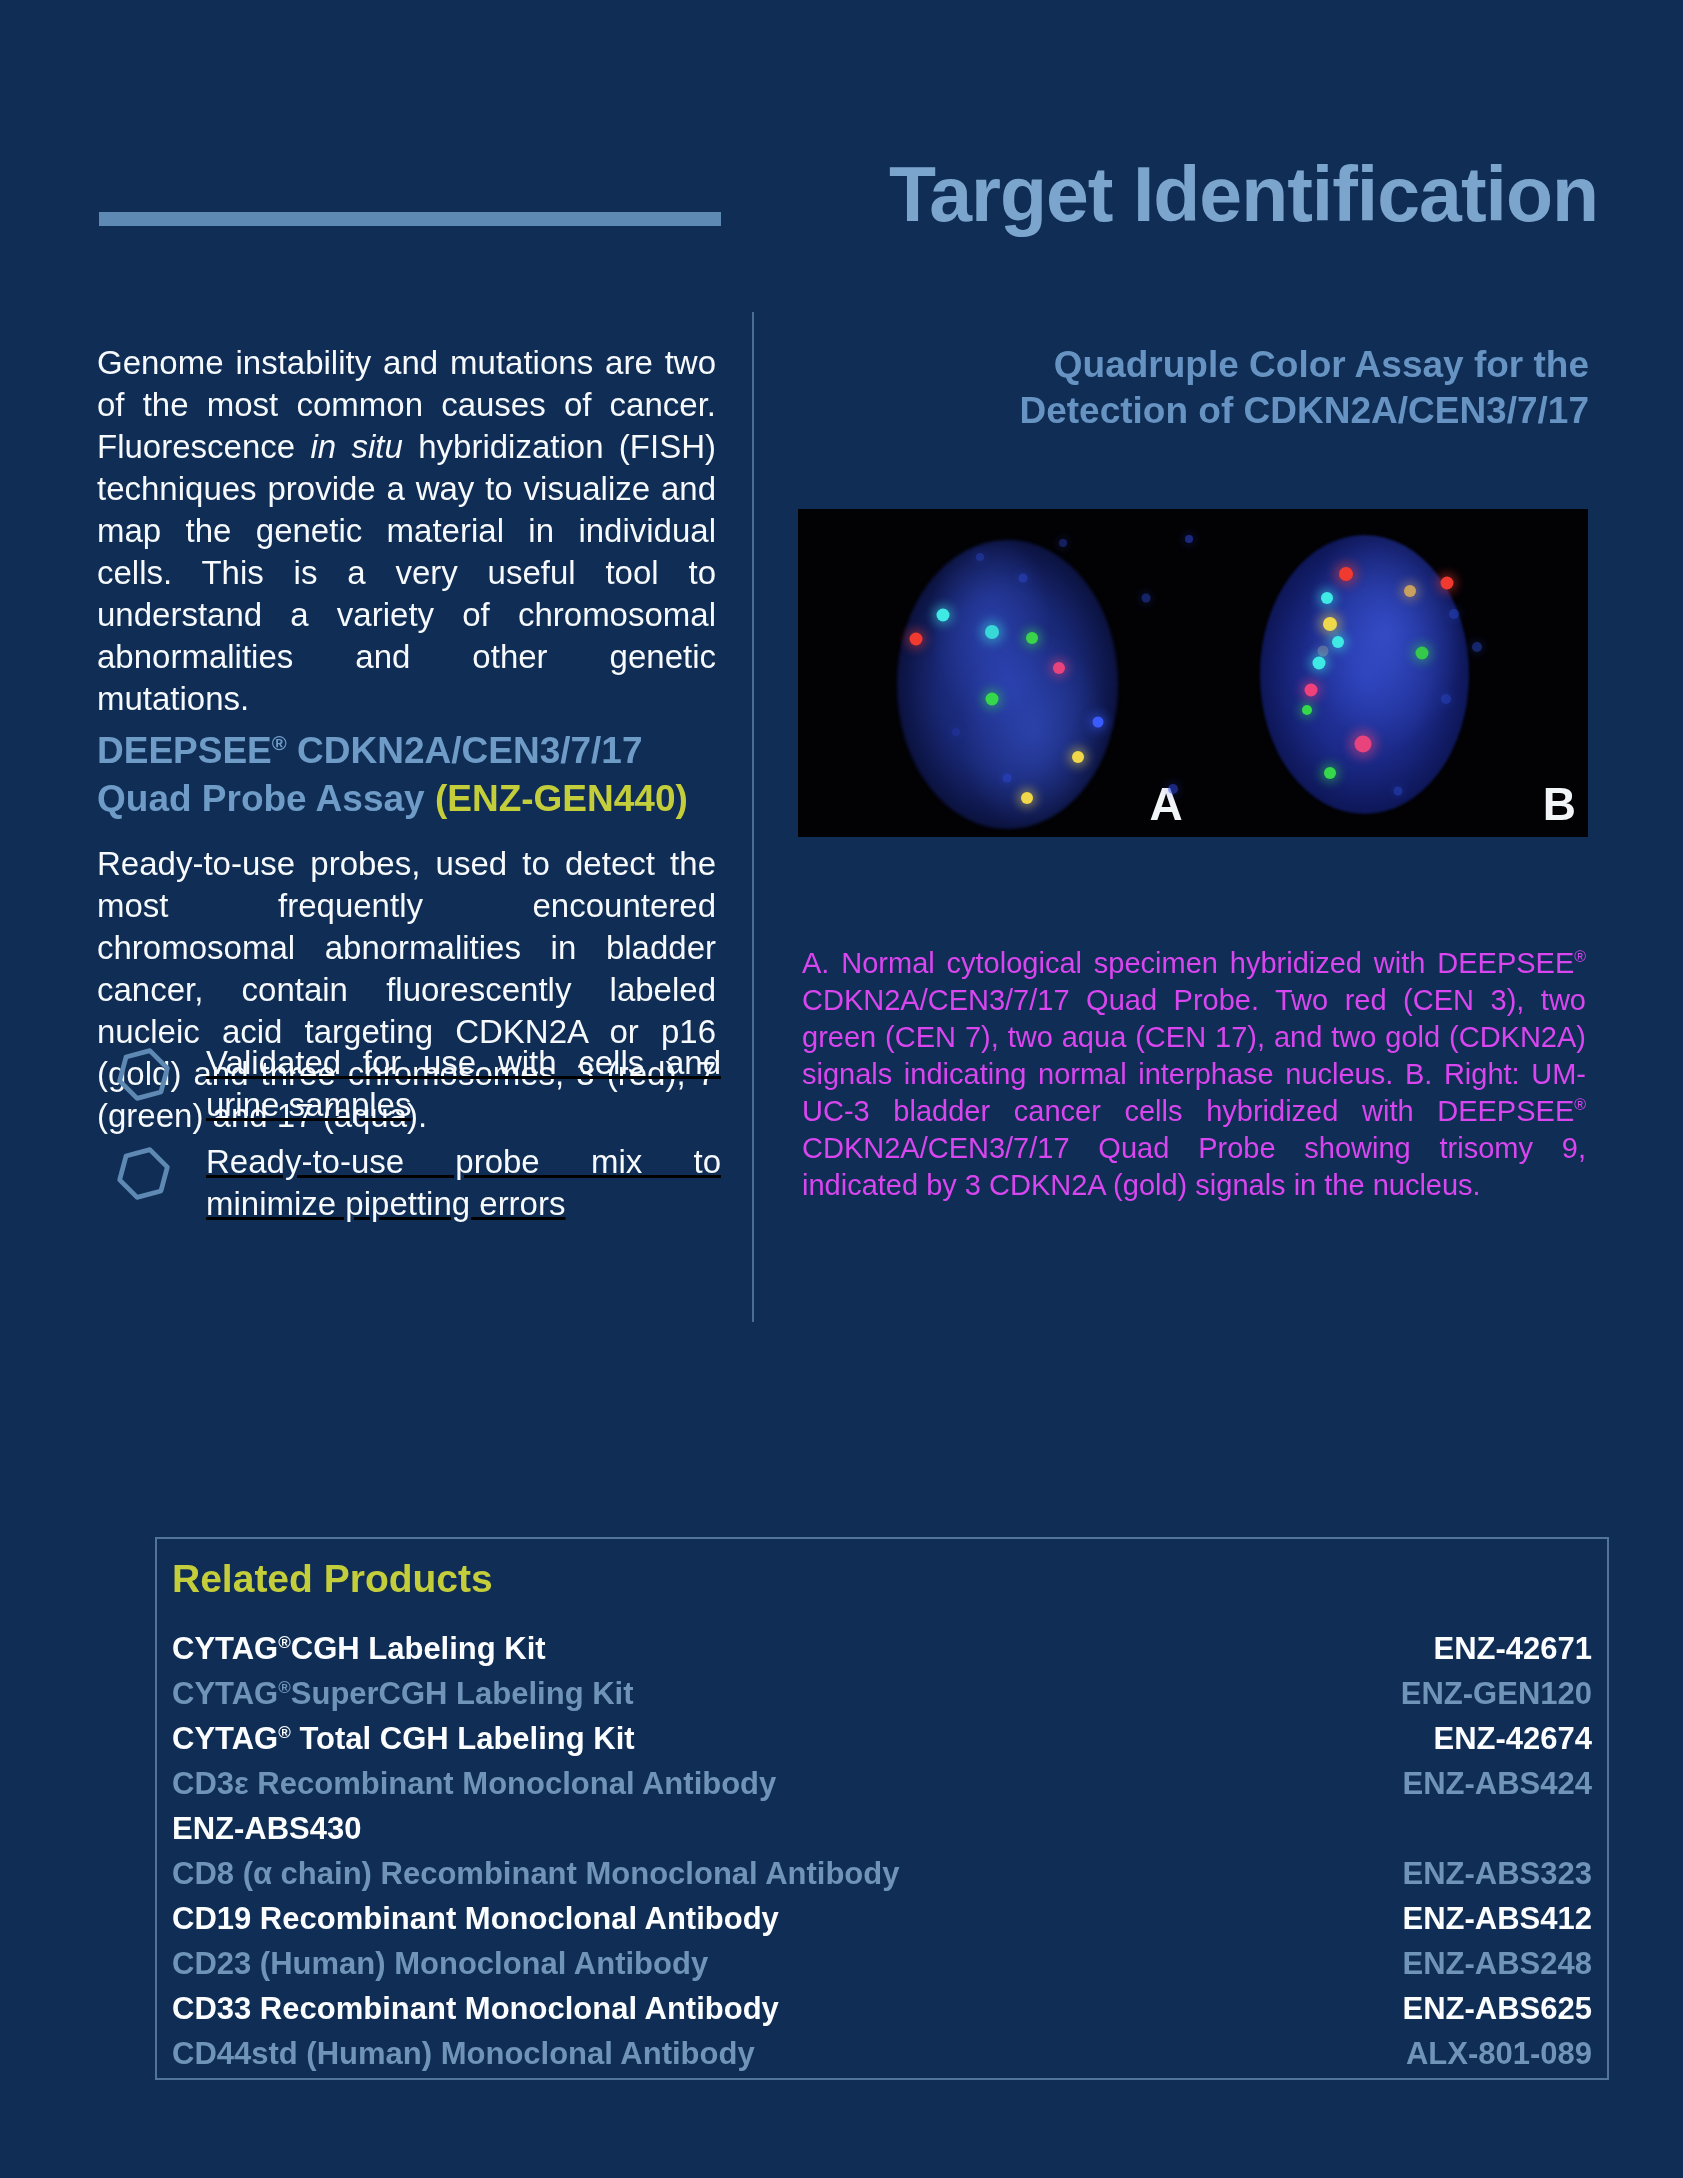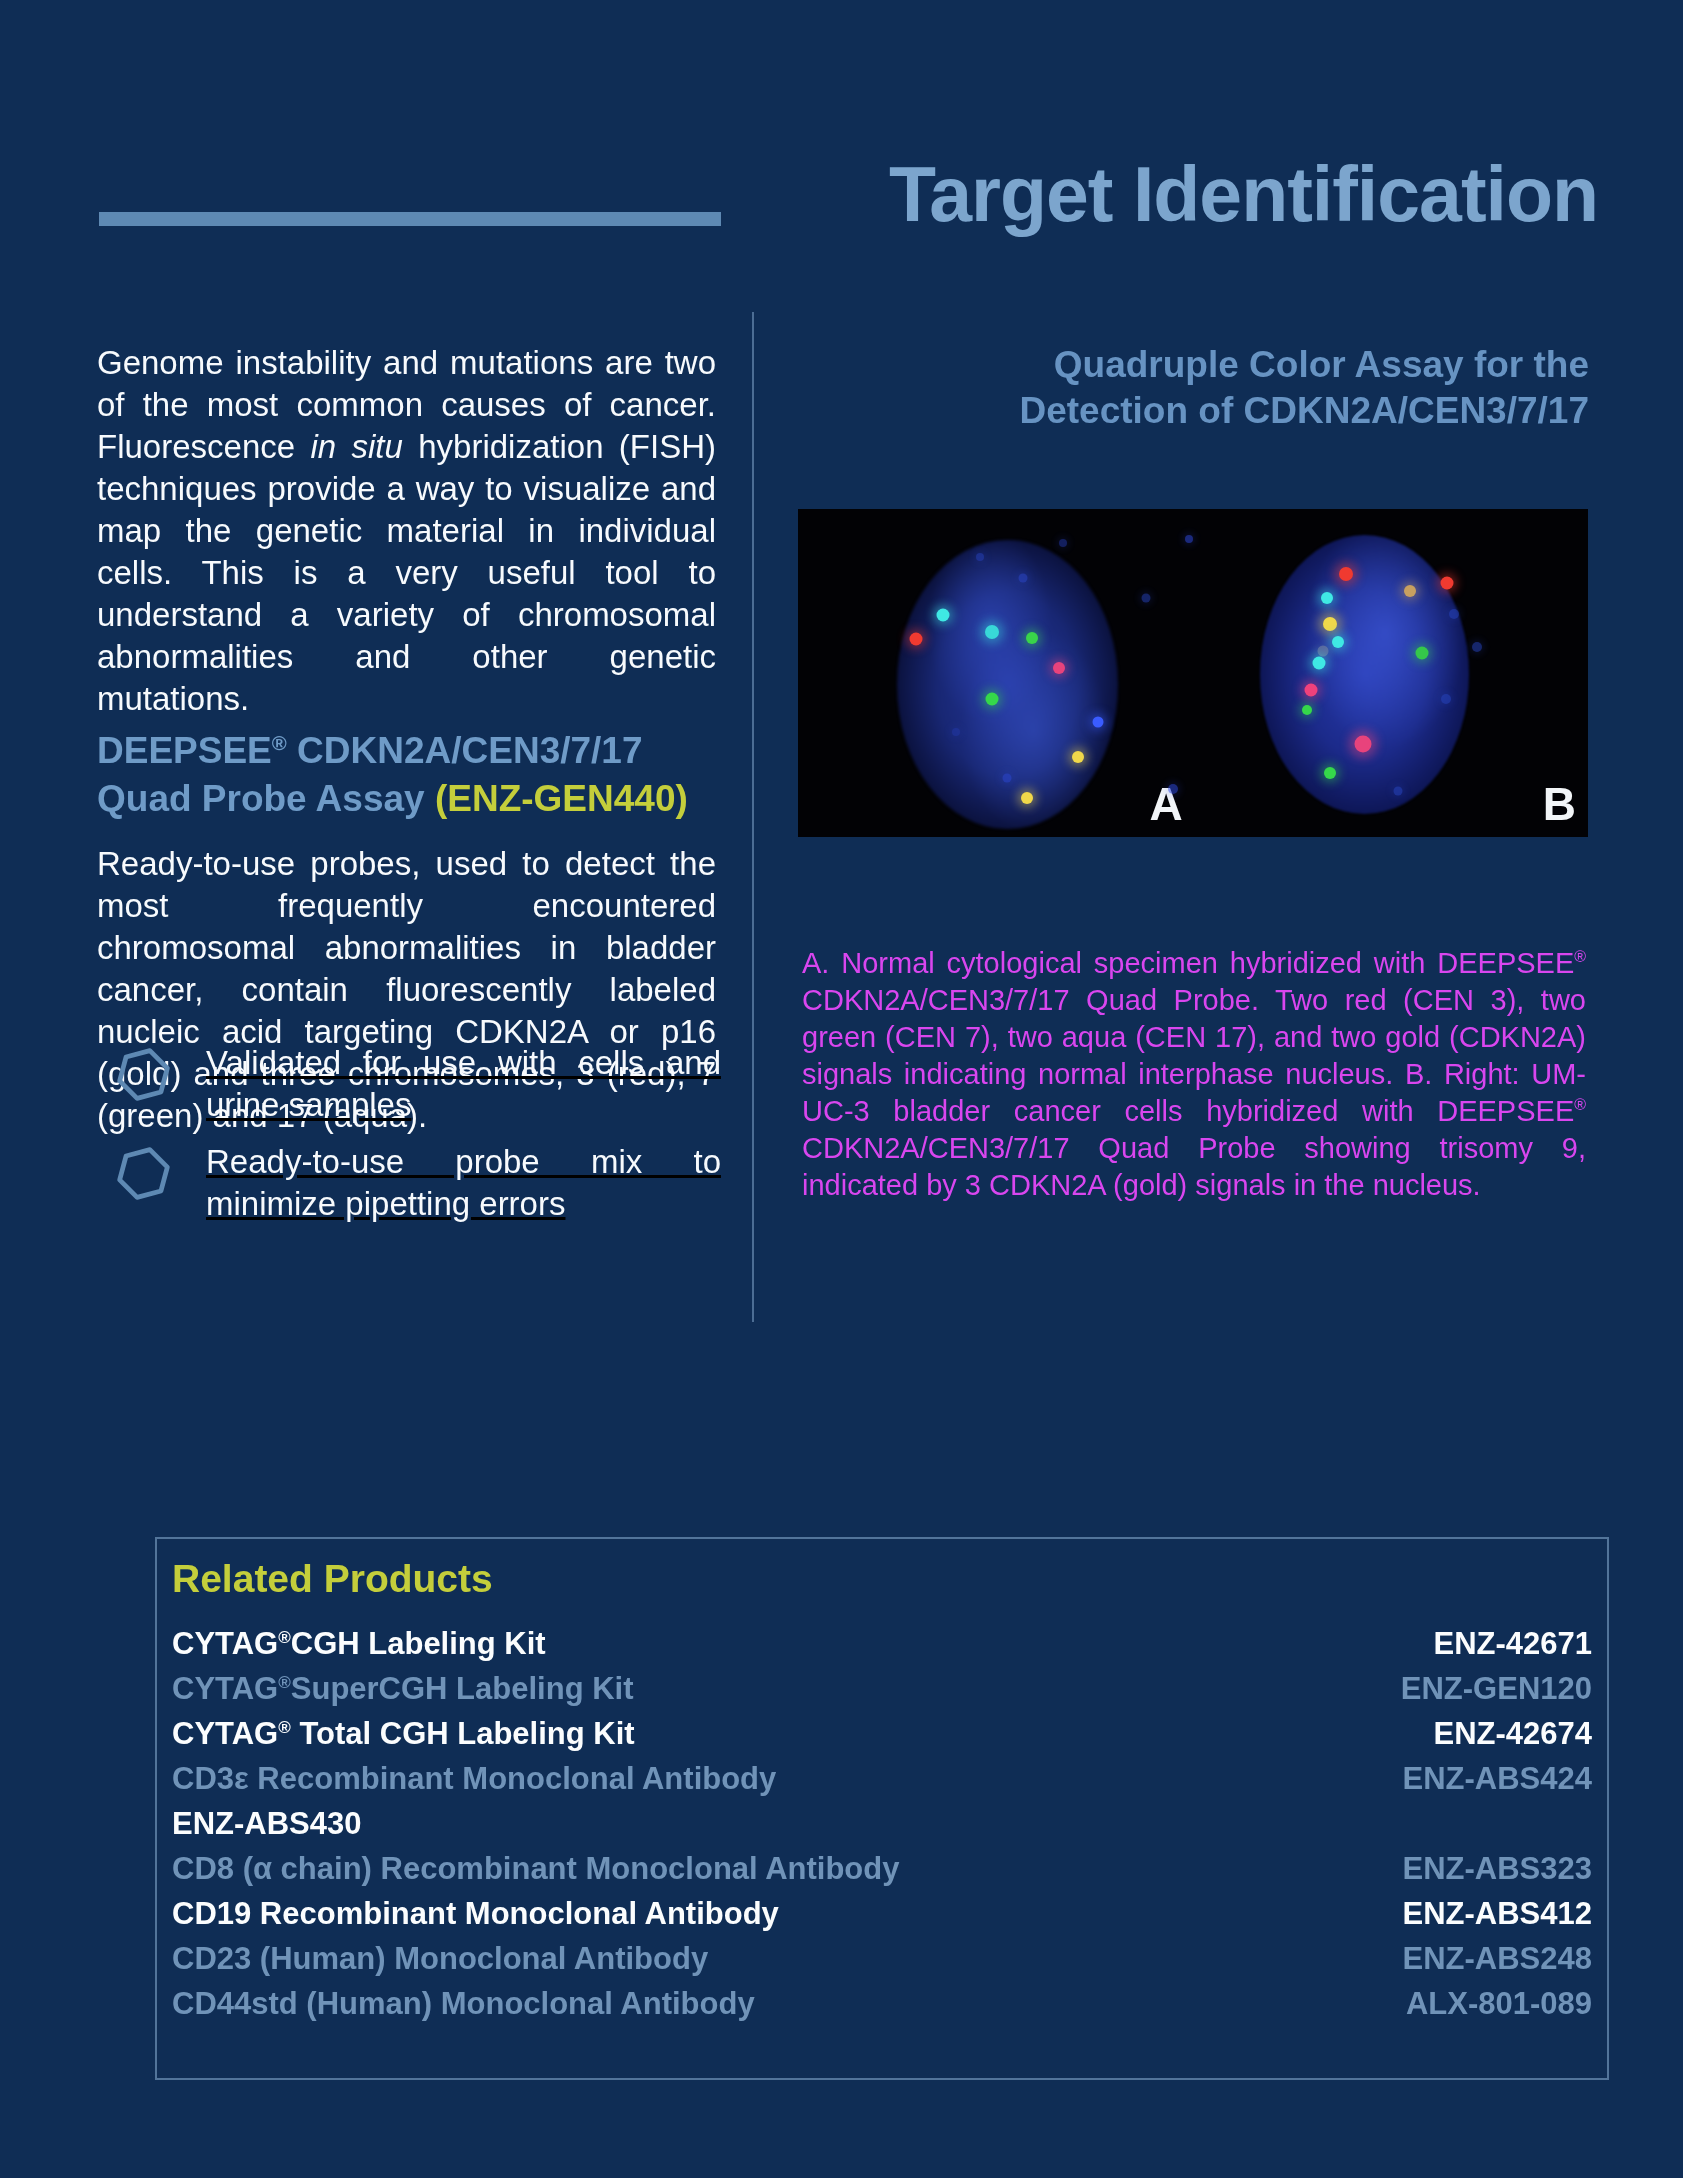--- a/index.html
+++ b/index.html
@@ -111,21 +111,21 @@
     border: 2px solid rgba(127,163,200,0.6);
     box-sizing: border-box;
   }
   .rp-heading {
     position: absolute; left: 15px; top: 18px;
     font-size: 39px; font-weight: bold;
     color: #C4CE3B;
   }
   .rp-table { position: absolute; left: 15px; right: 15px; top: 87px; }
   .rp-row {
-    display: flex; justify-content: space-between; align-items: flex-start;
+    display: flex; justify-content: space-between; align-items: center;
     height: 45px;
     font-size: 31px; font-weight: bold;
     color: #FBFDFE;
   }
   .rp-row.muted { color: #7093B8; gap: 10px; }
   .rp-code { text-align: right; }
 </style>
 </head>
 <body>
 
@@ -232,19 +232,23 @@
         <div class="rp-code">ENZ-ABS323</div>
       </div>
       <div class="rp-row">
         <div class="rp-name"><span>CD19 Recombinant Monoclonal Antibody</span></div>
         <div class="rp-code">ENZ-ABS412</div>
       </div>
       <div class="rp-row muted">
         <div class="rp-name"><span>CD23 (Human) Monoclonal Antibody</span></div>
         <div class="rp-code">ENZ-ABS248</div>
       </div>
+      <div class="rp-row">
+        <div class="rp-name"><span>CD33 Recombinant Monoclonal Antibody</span></div>
+        <div class="rp-code">ENZ-ABS625</div>
+      </div>
       <div class="rp-row muted">
         <div class="rp-name"><span>CD44std (Human) Monoclonal Antibody</span></div>
         <div class="rp-code">ALX-801-089</div>
       </div>
     </div>
 </div>
 
 
 </body></html>

